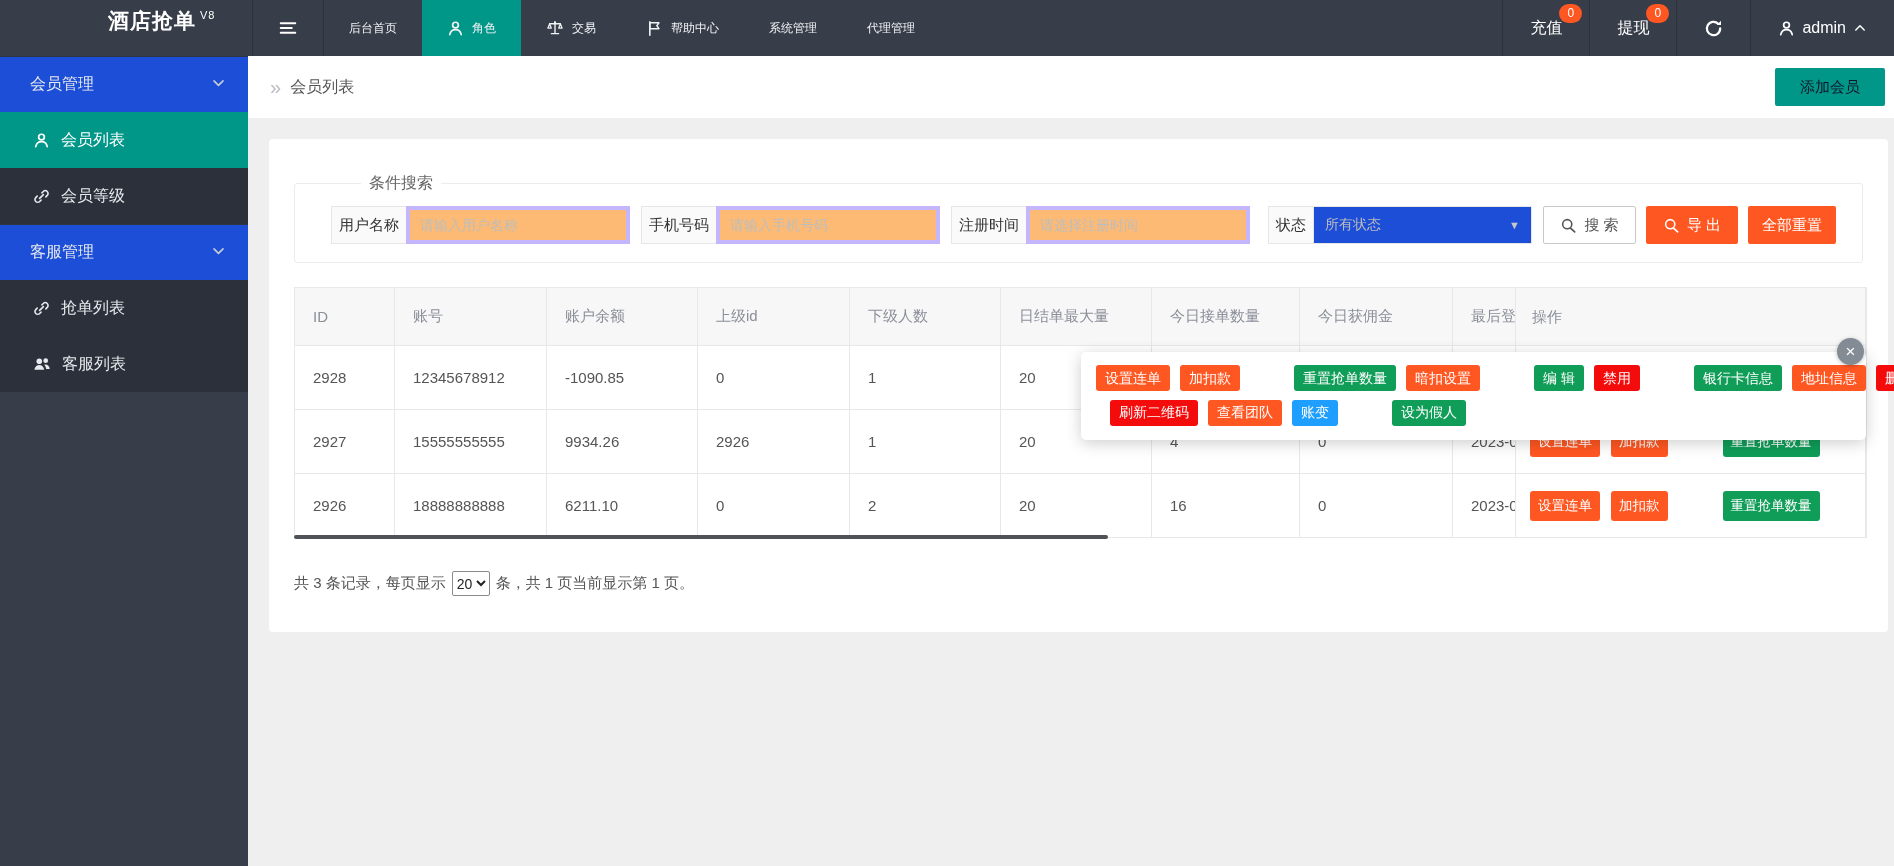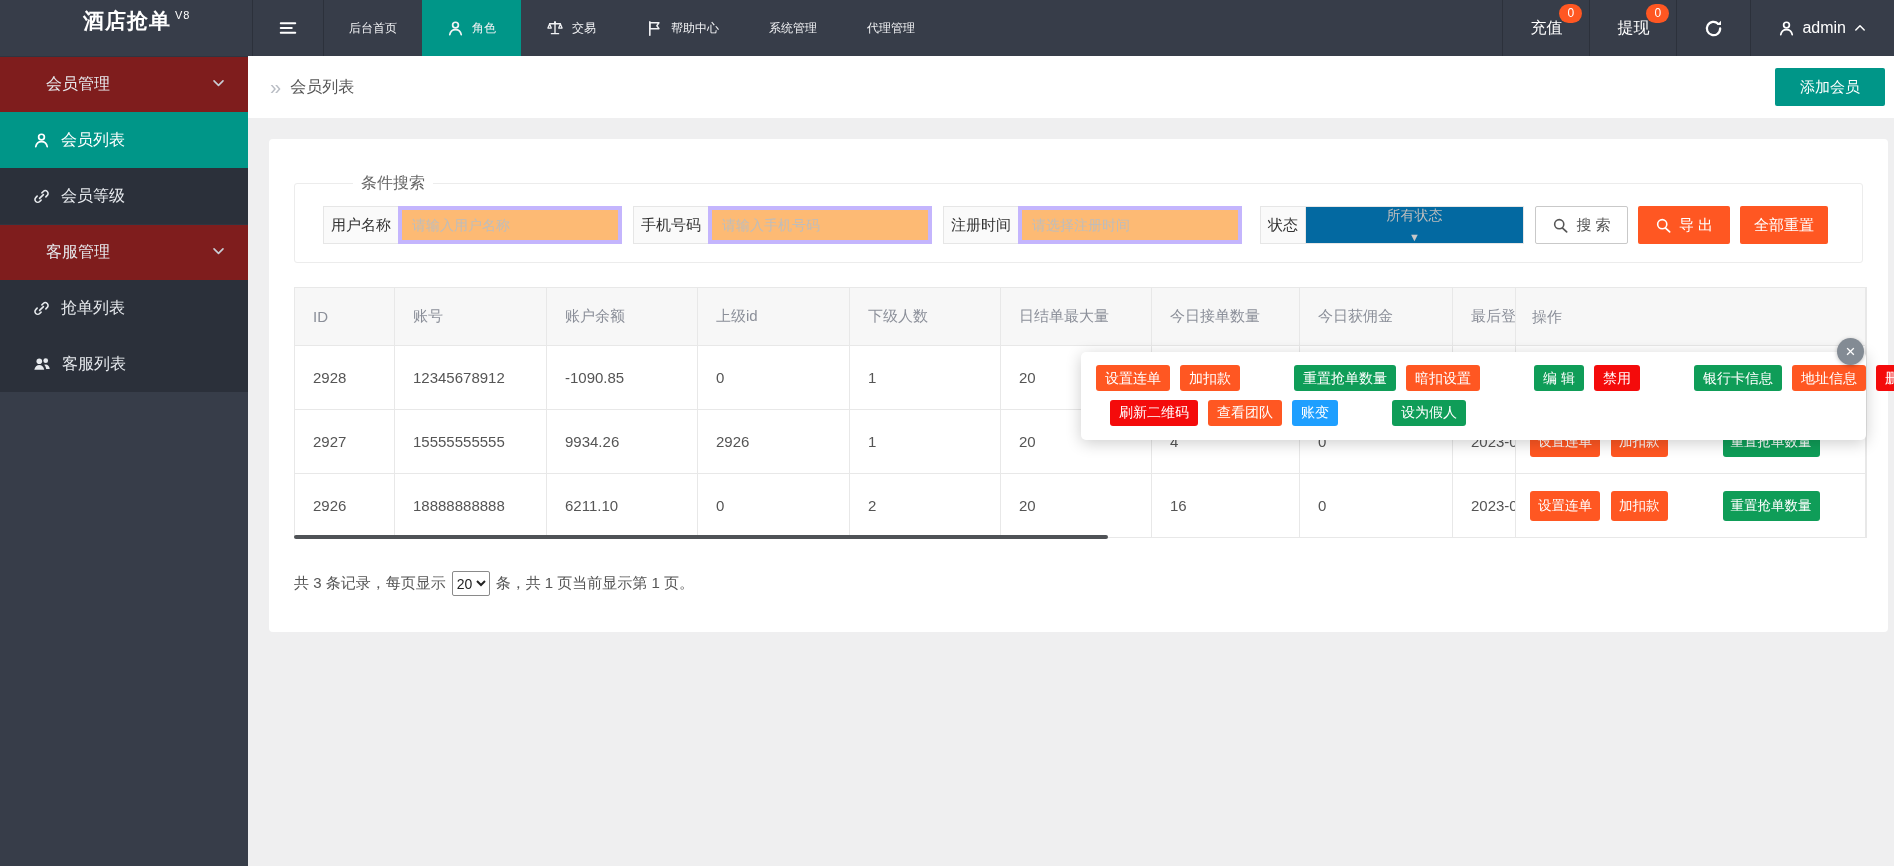--- a/index.html
+++ b/index.html
@@ -6,57 +6,57 @@
   body{
     width:1894px;height:866px;position:relative;overflow:hidden;
     background:#efeff0;
     font-family:"Liberation Sans","DejaVu Sans",sans-serif;
     -webkit-font-smoothing:antialiased;
   }
   .icon{display:inline-flex;align-items:center;justify-content:center;line-height:0;}
 
   
   .navbar{position:absolute;top:0;left:0;width:1894px;height:56px;background:#373d49;color:#fff;display:flex;align-items:stretch;z-index:60;}
-  .logo{width:253px;box-sizing:border-box;display:flex;align-items:flex-end;padding:0 0 14px 83px;border-right:1px solid #2c313b;font-size:21px;font-weight:bold;letter-spacing:1px;align-items:center;padding-top:0;}
+  .logo{width:253px;box-sizing:border-box;display:flex;align-items:flex-end;padding:0 0 14px 108px;border-right:1px solid #2c313b;font-size:21px;font-weight:bold;letter-spacing:1px;align-items:center;padding-top:0;}
   .logo sup{font-size:11px;font-weight:normal;margin-left:4px;transform:translateY(-6px);}
   .hamburger{width:70px;display:flex;align-items:center;justify-content:center;border-right:1px solid #2c313b;cursor:pointer;color:#fff;}
   .topnav{display:flex;align-items:stretch;}
   .nav-item{display:flex;align-items:center;gap:8px;padding:0 25px;font-size:12px;cursor:pointer;color:#f2f3f5;}
   .nav-item.active{background:var(--teal,#009688);}
   .nav-right{margin-left:auto;display:flex;align-items:stretch;}
   .nav-chip{position:relative;display:flex;align-items:center;gap:7px;padding:0 27px;font-size:16px;border-left:1px solid #2c313b;cursor:pointer;}
   .badge{position:absolute;top:4px;right:7px;min-width:19px;height:19px;line-height:19px;border-radius:10px;background:var(--orange,#ff5722);color:#fff;font-size:12px;text-align:center;padding:0 2px;}
 
   
   .sidebar{position:absolute;top:56px;left:0;width:248px;height:810px;background:#373d49;z-index:50;}
   .side-item{height:56px;display:flex;align-items:center;font-size:16px;color:#e7eaee;cursor:pointer;position:relative;box-sizing:border-box;}
-  .side-item.group{padding-left:46px;background:#7f1d1d;border-top:1px solid #2f3541;}
+  .side-item.group{padding-left:30px;background:#1d4ed8;border-top:1px solid #2f3541;}
   .side-item.sub{padding-left:33px;gap:11px;background:#2b303a;}
   .side-item.sub.active{background:var(--teal,#009688);color:#fff;}
   .side-item .chev{position:absolute;right:22px;top:50%;transform:translateY(-50%);color:#c9ced6;}
 
   
   .main{position:absolute;left:248px;top:56px;width:1646px;height:810px;}
   .crumb-bar{height:62px;background:#fff;display:flex;align-items:center;padding-left:22px;position:relative;}
   .crumb-sym{color:#b9bdc4;font-size:20px;margin-right:9px;}
   .crumb-label{color:#555;font-size:16px;}
-  .add-btn{position:absolute;right:9px;top:12px;width:110px;height:38px;background:var(--teal,#009688);color:#ffffff;border:none;border-radius:2px;font-size:15px;cursor:pointer;font-family:inherit;}
+  .add-btn{position:absolute;right:9px;top:12px;width:110px;height:38px;background:var(--teal,#009688);color:#0f172a;border:none;border-radius:2px;font-size:15px;cursor:pointer;font-family:inherit;}
 
   .content{padding:21px 6px 0 21px;}
   .card{background:#fff;border-radius:4px;padding:34px 25px 36px 25px;position:relative;box-sizing:border-box;width:1619px;}
 
   
-  fieldset.filter{border:1px solid #ececec;border-radius:3px;margin:0;padding:12px 18px 18px 28px;}
+  fieldset.filter{border:1px solid #ececec;border-radius:3px;margin:0;padding:12px 18px 18px 36px;}
   fieldset.filter legend{color:#666;font-size:16px;margin-left:30px;padding:0 8px;}
   .filter-row{display:flex;align-items:center;}
   .fgroup{display:flex;align-items:stretch;height:38px;box-sizing:border-box;margin-right:11px;}
   .flabel{display:flex;align-items:center;background:#fafafa;border:1px solid #e6e6e6;border-right:none;padding:0 7px;font-size:15px;color:#333;white-space:nowrap;}
   .finput{width:196px;border:4px solid #c4b5fd;padding:0 10px;font-size:14px;color:#555;outline:none;font-family:inherit;background:#fdba74;}
   .finput::placeholder{color:#bdbdbd;}
-  .fselect{width:195px;border:1px solid #e6e6e6;background:#0369a1;display:flex;align-items:center;justify-content:space-between;padding:0 11px;font-size:14px;color:#bdbdbd;cursor:pointer;flex-direction:column;}
+  .fselect{width:195px;border:1px solid #e6e6e6;background:#1d4ed8;display:flex;align-items:center;justify-content:space-between;padding:0 11px;font-size:14px;color:#bdbdbd;cursor:pointer;}
   .fselect .arr{color:#c7c7c7;font-size:11px;}
   .fbtn{height:38px;border-radius:2px;font-size:15px;display:inline-flex;align-items:center;justify-content:center;gap:7px;cursor:pointer;border:none;font-family:inherit;margin-right:10px;box-sizing:border-box;}
   .fbtn.search{width:93px;background:#fff;border:1px solid #c9c9c9;color:#555;}
   .fbtn.export{width:92px;background:var(--orange,#ff5722);color:#fff;}
   .fbtn.reset{width:88px;background:var(--orange,#ff5722);color:#fff;margin-right:0;}
 
   
   .table-wrap{position:relative;margin-top:24px;width:1572px;height:252px;}
   table.grid{border-collapse:collapse;table-layout:fixed;width:1572px;}
   table.grid th,table.grid td{border:1px solid #e8e8e8;text-align:left;padding:0 0 0 18px;font-weight:normal;overflow:hidden;white-space:nowrap;}

